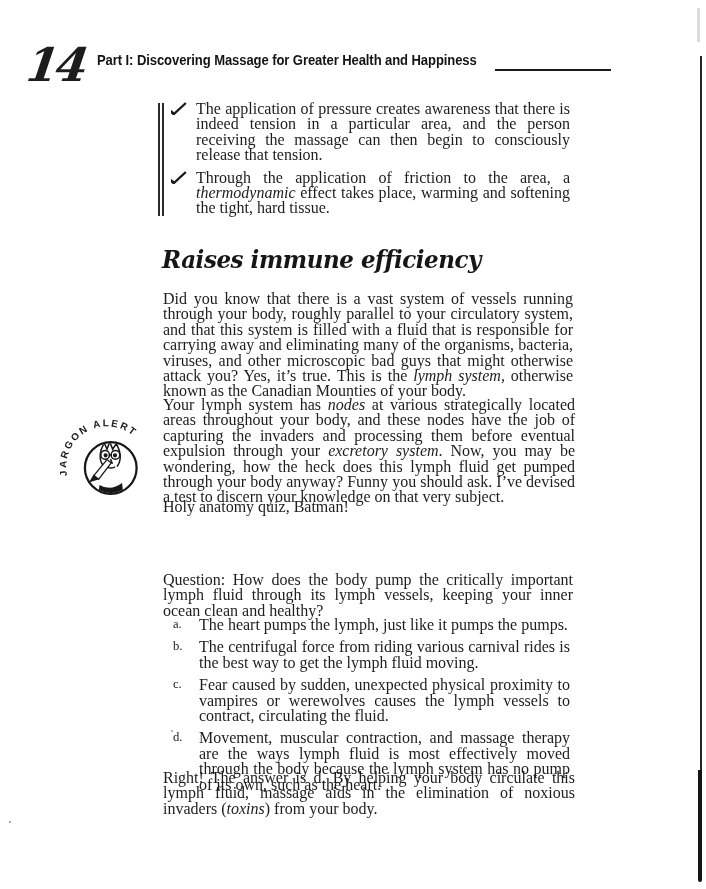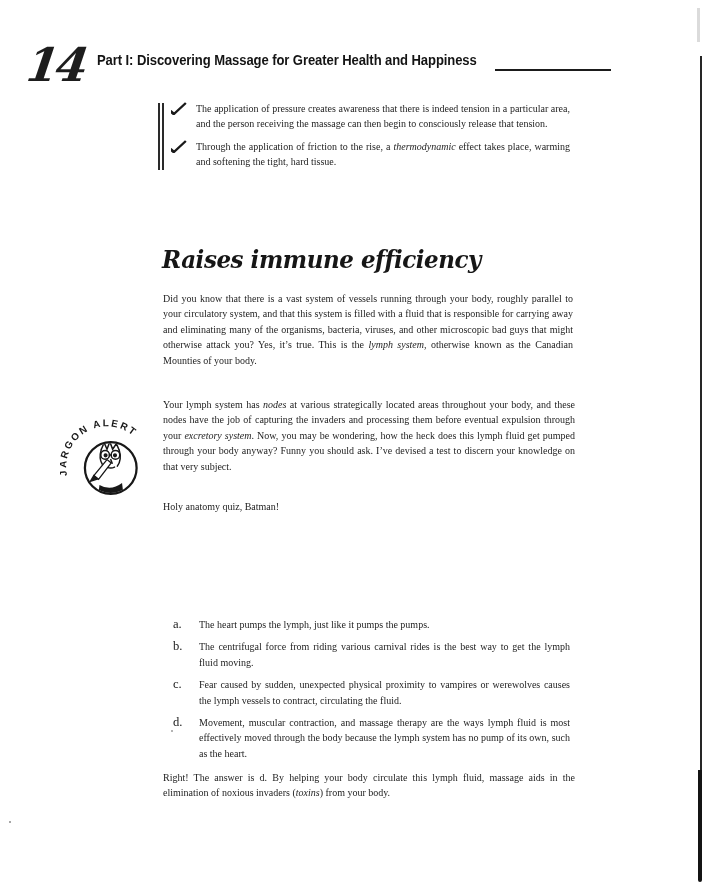--- a/index.html
+++ b/index.html
@@ -17,21 +17,21 @@
   .running-header {
     position:absolute; left:97px; top:51px;
     font-family:"Liberation Sans", sans-serif; font-weight:bold;
     font-size:14.5px; line-height:18px; letter-spacing:-0.1px; white-space:nowrap;
     transform:scaleX(0.9); transform-origin:left center; color:#141414;
   }
   .header-rule {
     position:absolute; left:495px; top:69px; width:116px; height:2px; background:#1b1b1b;
   }
   
-  .body-text { font-size:10px; line-height:15.4px; text-align:justify; hyphens:manual; }
+  .body-text { font-size:16px; line-height:15.4px; text-align:justify; hyphens:manual; }
   em { font-style:italic; }
   
   .bullets { position:absolute; left:196px; top:101px; width:374px; }
   .bullet-bar {
     position:absolute; left:-38px; top:2px; bottom:0px; width:6px;
     border-left:2px solid #2a2a2a; border-right:2px solid #2a2a2a; box-sizing:border-box;
   }
   .bullet-item { position:relative; margin-bottom:7px; }
   .bullet-item:last-child { margin-bottom:0; }
   .check { position:absolute; left:-25px; top:1px; width:16px; height:13px; }
@@ -77,21 +77,21 @@
     <div class="bullet-item">
       <svg class="check" viewBox="0 0 16 13">
         <path d="M1,9 L5,12 L15,1" fill="none" stroke="#1a1a1a" stroke-width="2.6" transform="skewX(-10)"></path>
       </svg>
       <span><span>The application of pressure creates awareness that there is indeed ten­sion in a particular area, and the person receiving the massage can then begin to consciously release that tension.</span></span>
     </div>
     <div class="bullet-item">
       <svg class="check" viewBox="0 0 16 13">
         <path d="M1,9 L5,12 L15,1" fill="none" stroke="#1a1a1a" stroke-width="2.6" transform="skewX(-10)"></path>
       </svg>
-      <span><span>Through the application of friction to the rise, a </span><em>thermodynamic</em><span> effect takes place, warming and softening the tight, hard tissue.</span></span>
+      <span><span>Through the application of friction to the area, a </span><em>thermodynamic</em><span> effect takes place, warming and softening the tight, hard tissue.</span></span>
     </div>
   </div>
 
   <h2 class="section-heading" style="margin:0;">Raises immune efficiency</h2>
 
   <p class="para intro-para body-text" style="margin:0;"><span>Did you know that there is a vast system of vessels running through your body, roughly parallel to your circulatory system, and that this system is filled with a fluid that is responsible for carrying away and eliminating many of the organisms, bacteria, viruses, and other microscopic bad guys that might otherwise attack you? Yes, it’s true. This is the </span><em>lymph system</em><span>, otherwise known as the Canadian Mounties of your body.</span></p>
 
   <div class="jargon-icon">
     <svg viewBox="0 0 100 100" width="94" height="94">
       <defs>
@@ -118,20 +118,21 @@
         <path d="M 36,74 L 50,57 L 54.5,60.5 L 41,78 Z" fill="#ffffff" stroke-width="1.4"></path>
         <path d="M 36,74 L 32.5,80 L 40,77.5 Z" fill="#181818"></path>
         <path d="M 42,84 Q 54,91 66,82 L 67,90 Q 54,97 41,92 Z" fill="#181818" stroke="none"></path>
       </g>
     </svg>
   </div>
 
   <p class="para jargon-para body-text" style="margin:0;"><span>Your lymph system has </span><em>nodes</em><span> at various strategically located areas through­out your body, and these nodes have the job of capturing the invaders and processing them before eventual expulsion through your </span><em>excretory system</em><span>. Now, you may be wondering, how the heck does this lymph fluid get pumped through your body anyway? Funny you should ask. I’ve devised a test to dis­cern your knowledge on that very subject.</span></p>
 
   <p class="para holy-line body-text" style="margin:0;">Holy anatomy quiz, Batman!</p>
+  <p class="para question-para body-text" style="margin:0;">Question: How does the body pump the critically important lymph fluid through its lymph vessels, keeping your inner ocean clean and healthy?</p>
 
   <div class="options">
     <div class="quiz-option">
       <span class="opt-label">a.</span>
       <span class="opt-text body-text"><span>The heart pumps the lymph, just like it pumps the pumps.</span></span>
     </div>
     <div class="quiz-option">
       <span class="opt-label">b.</span>
       <span class="opt-text body-text"><span>The centrifugal force from riding various carnival rides is the best way to get the lymph fluid moving.</span></span>
     </div>

